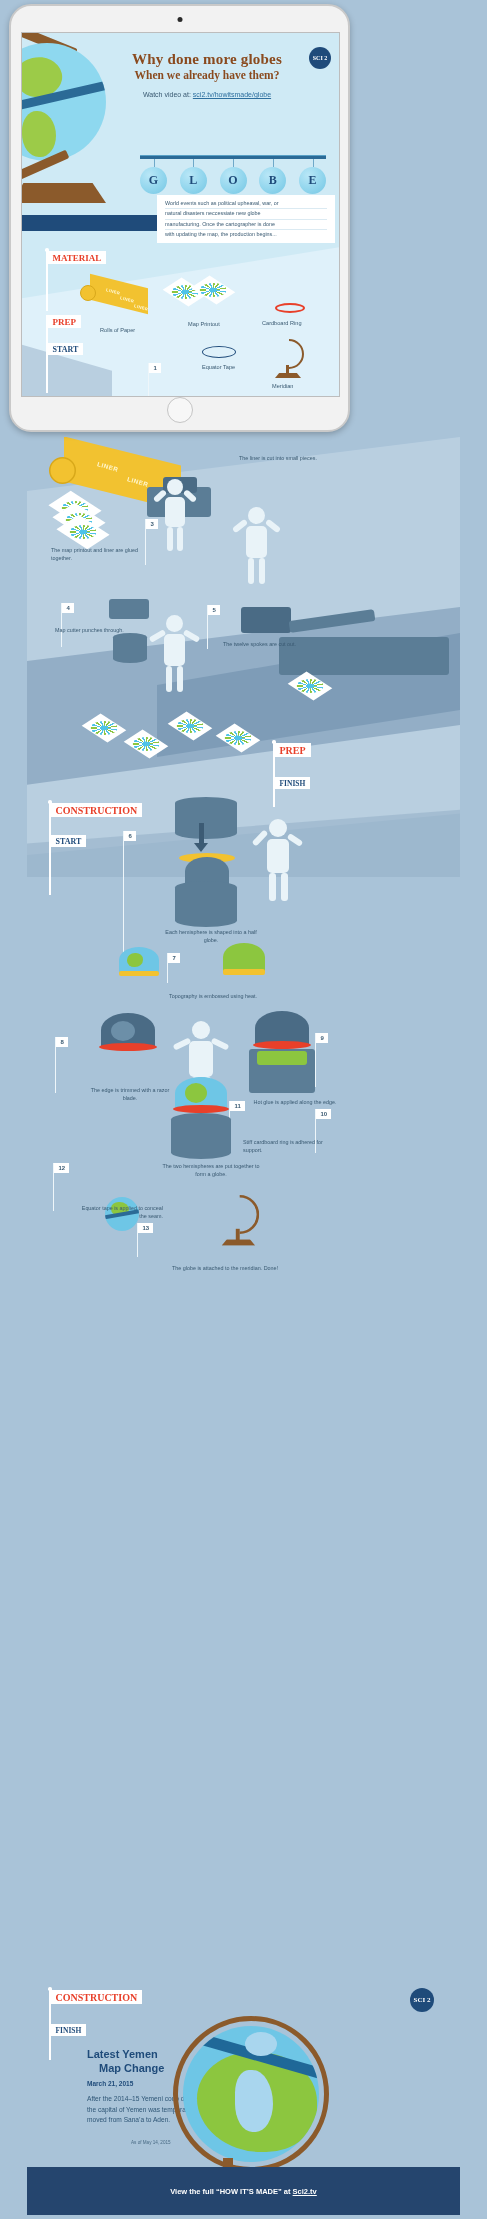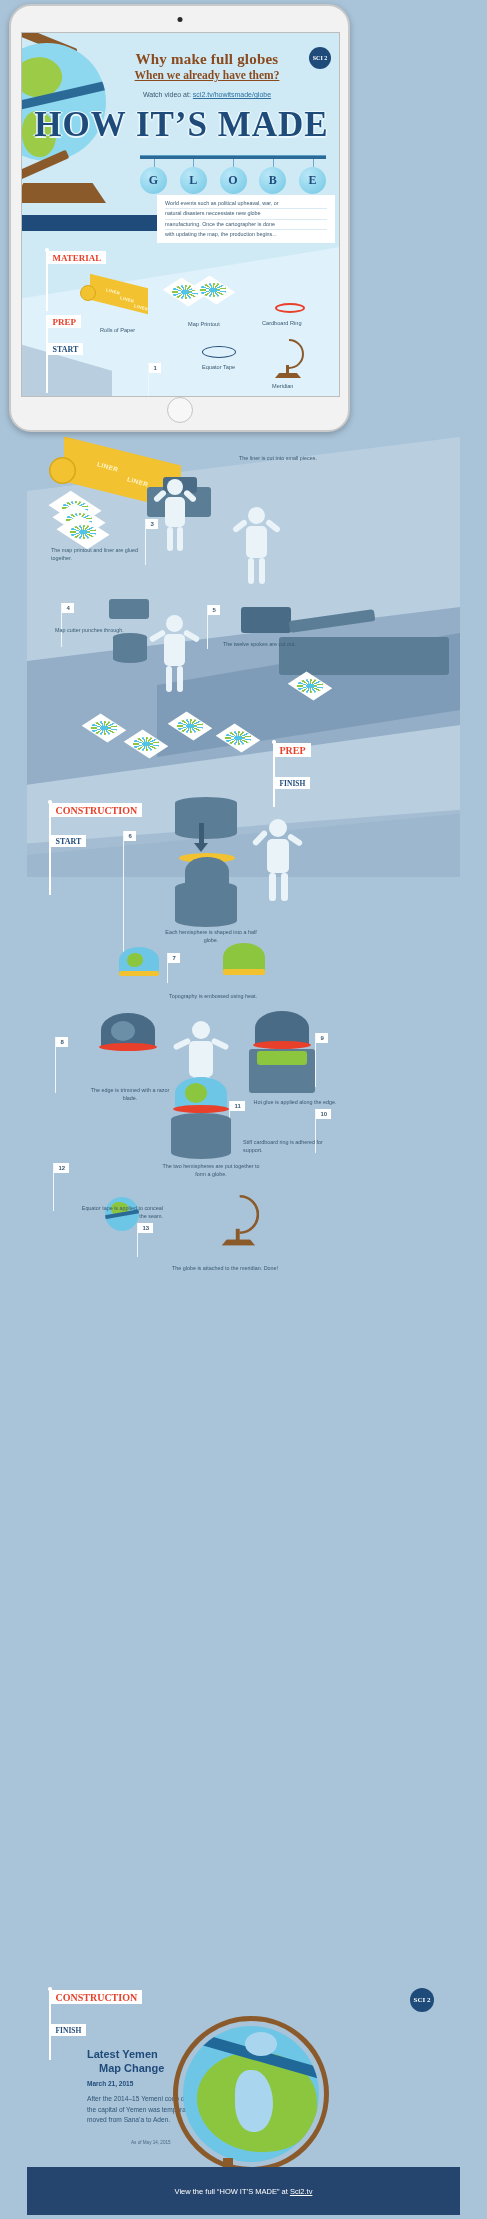--- a/index.html
+++ b/index.html
@@ -59,21 +59,21 @@
   }
 
   .h-title {
     position:absolute; left:60px; top:18px; width:250px; text-align:center;
     font-family:"Liberation Serif", serif; font-weight:bold;
     font-size:15px; color:#8a4a1e; letter-spacing:.2px;
   }
   .h-sub {
     position:absolute; left:60px; top:36px; width:250px; text-align:center;
     font-family:"Liberation Serif", serif; font-weight:bold;
-    font-size:11.5px; color:#8a4a1e;text-decoration:underline;
+    font-size:11.5px; color:#8a4a1e;
   }
   .h-watch {
     position:absolute; left:60px; top:58px; width:250px; text-align:center;
     font-size:7px; color:#3a5a72;
   }
   .h-watch a { color:#2d6f9e; text-decoration:underline; }
 
   .h-big {
     position:absolute; left:8px; top:74px; width:303px; text-align:center;
     font-family:"Liberation Serif", serif; font-weight:bold;
@@ -220,21 +220,21 @@
   .sci-badge {
     position:absolute; width:24px; height:24px; border-radius:50%;
     background:#1f4b7a; color:#fff; font-size:7px; font-weight:bold;
     display:flex; align-items:center; justify-content:center;
     font-family:"Liberation Serif", serif;
   }
   .footer {
     position:absolute; left:0; bottom:0; width:433px; height:48px;
     background:#25456e; display:flex; align-items:center; justify-content:center;
   }
-  .footer .ft { font-size:7.5px; color:#fff; font-weight:normal; }
+  .footer .ft { font-size:7.5px; color:#fff; font-weight:bold; }
   .footer .ft a { color:#fff; text-decoration:underline; }
 </style>
 </head>
 <body>
 
 <div class="tablet">
   <div class="cam"></div>
   <div class="home"></div>
 
   <div class="screen">
@@ -243,27 +243,26 @@
       <div class="hero-mer"></div>
       <div class="hero-globe">
         <div class="land hg-l1"></div>
         <div class="land hg-l2"></div>
 
         <div class="band"></div>
       </div>
       <div class="hero-mer2"></div>
       <div class="hero-base"></div>
 
-      <div class="h-title">Why make full globes</div>
+      <div class="h-title">Why done more globes</div>
       <div class="h-sub">When we already have them?</div>
       <div class="h-watch">
         <span>Watch video at: </span><a href="#">sci2.tv/howitsmade/globe</a>
       </div>
 
-      <div class="h-big">HOW IT’S MADE</div>
 
       <div class="rail"></div>
       <div class="orn-row">
         <div class="orn">
           <div class="string"></div>
             <div class="ball">G</div>
           </div>
         <div class="orn">
           <div class="string"></div>
             <div class="ball">L</div>

